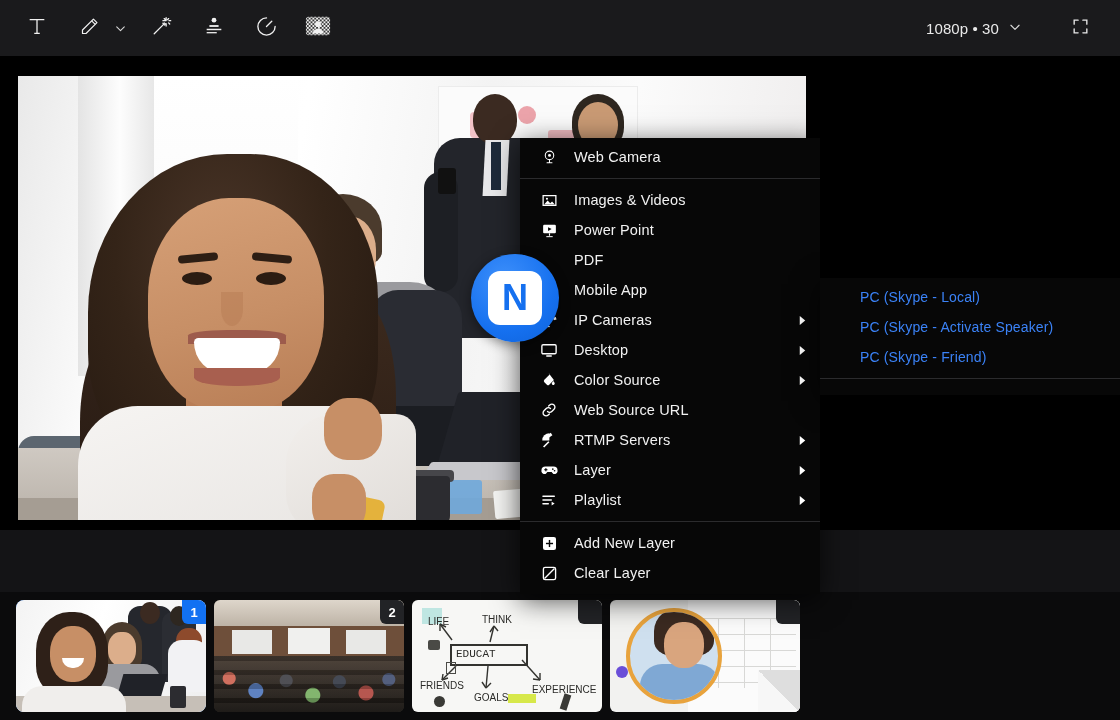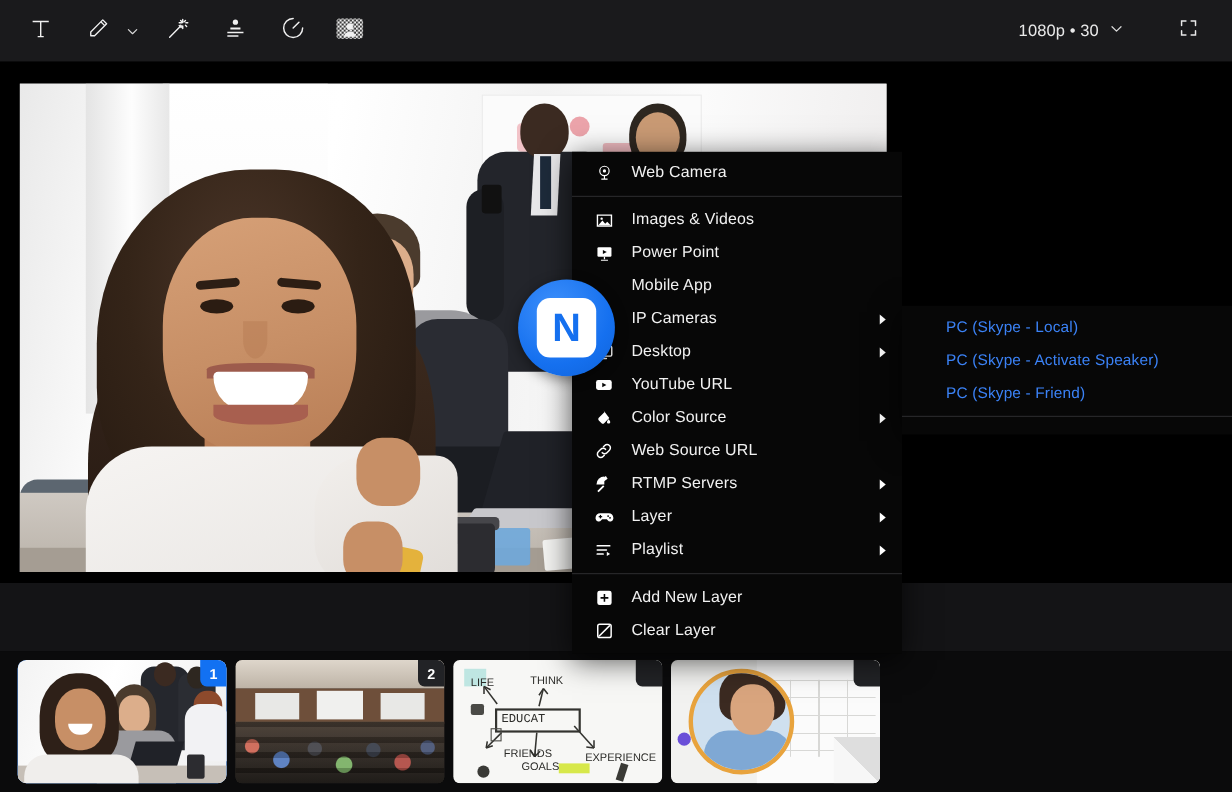--- a/index.html
+++ b/index.html
@@ -207,21 +207,21 @@
   }
   .t2-rows{ position:absolute; left:0; top:56px; width:190px; height:56px;
     background:repeating-linear-gradient(180deg, rgba(0,0,0,.22) 0 5px, rgba(255,255,255,.03) 5px 14px); }
 
   
   .t3 { position:absolute; inset:0; background:#f7f7f5; }
   .t3-box { position:absolute; left:38px; top:44px; width:78px; height:22px; border:2px solid #33332f;}
   .t3-t1 { position:absolute; left:44px; top:48px; font-size:11px; color:#2b2b28; font-family:Liberation Mono, monospace;}
   .t3-w1 { position:absolute; left:16px; top:16px; font-size:10px; color:#2b2b28;}
   .t3-w2 { position:absolute; left:70px; top:14px; font-size:10px; color:#2b2b28;}
-  .t3-w3 { position:absolute; left:8px; top:80px; font-size:10px; color:#2b2b28;margin-left:38px;}
+  .t3-w3 { position:absolute; left:8px; top:80px; font-size:10px; color:#2b2b28;}
   .t3-w4 { position:absolute; left:62px; top:92px; font-size:10px; color:#2b2b28;}
   .t3-w5 { position:absolute; left:120px; top:84px; font-size:10px; color:#2b2b28;}
   .t3-hl { position:absolute; left:96px; top:94px; width:28px; height:9px; background:#d7e84a;}
   .t3-sq { position:absolute; left:10px; top:8px; width:20px; height:16px; background:#bfe6e2;}
   .t3-ic1{ position:absolute; left:16px; top:40px; width:12px; height:10px; background:#4a4a46; border-radius:2px;}
   .t3-ic2{ position:absolute; left:34px; top:62px; width:10px; height:12px; border:1.5px solid #4a4a46;}
   .t3-ic3{ position:absolute; left:22px; top:96px; width:11px; height:11px; background:#3a3a36; border-radius:50%;}
   .t3-ic4{ position:absolute; left:150px; top:94px; width:7px; height:16px; background:#3a3a36; transform:rotate(18deg);}
   svg.t3arrows { position:absolute; inset:0; }
 
@@ -586,20 +586,24 @@
         <svg width="17" height="17" viewBox="0 0 24 24" fill="#fff">
           <rect x="3" y="4" width="18" height="12" rx="1.6"></rect>
           <path d="M10 7.4l5 2.6-5 2.6z" fill="#070707"></path>
           <path d="M11.2 16h1.6v3.4h-1.6z"></path>
           <path d="M7.5 20h9v1.4h-9z"></path>
         </svg>
       </span>
       <span class="mi-label">Power Point</span>
     </div>
 
+    <div class="mi">
+      <span class="mi-ico"></span>
+      <span class="mi-label">PDF</span>
+    </div>
 
 
     <div class="mi">
       <span class="mi-ico"></span>
       <span class="mi-label">Mobile App</span>
     </div>
 
     <div class="mi">
       <span class="mi-ico">
         <svg width="18" height="18" viewBox="0 0 24 24" fill="#fff">
@@ -625,29 +629,20 @@
         </svg>
       </span>
       <span class="mi-label">Desktop</span>
       <span class="mi-arrow">
         <svg width="11" height="11" viewBox="0 0 12 12" fill="#fff">
             <path d="M3 1l6 5-6 5z"></path>
           </svg>
       </span>
     </div>
 
-    <div class="mi">
-      <span class="mi-ico">
-        <svg width="18" height="18" viewBox="0 0 24 24" fill="#fff">
-          <rect x="2.5" y="6" width="19" height="12" rx="2.6"></rect>
-          <path d="M10 9.4l5 2.6-5 2.6z" fill="#070707"></path>
-        </svg>
-      </span>
-      <span class="mi-label">YouTube URL</span>
-    </div>
 
     <div class="mi">
       <span class="mi-ico">
         <svg width="18" height="18" viewBox="0 0 24 24" fill="#fff">
           <path d="M11.4 2.6l1.8 1.8-7.4 7.4a2.2 2.2 0 0 0 0 3.1l3.4 3.4a2.2 2.2 0 0 0 3.1 0l6.2-6.2-7.1-9.5z"></path>
           <path d="M20.2 15.6c0 1.1.9 2 2 2s2-.9 2-2-2-3.4-2-3.4-2 2.3-2 3.4z" transform="translate(-4.5,1.2)"></path>
         </svg>
       </span>
       <span class="mi-label">Color Source</span>
       <span class="mi-arrow">

